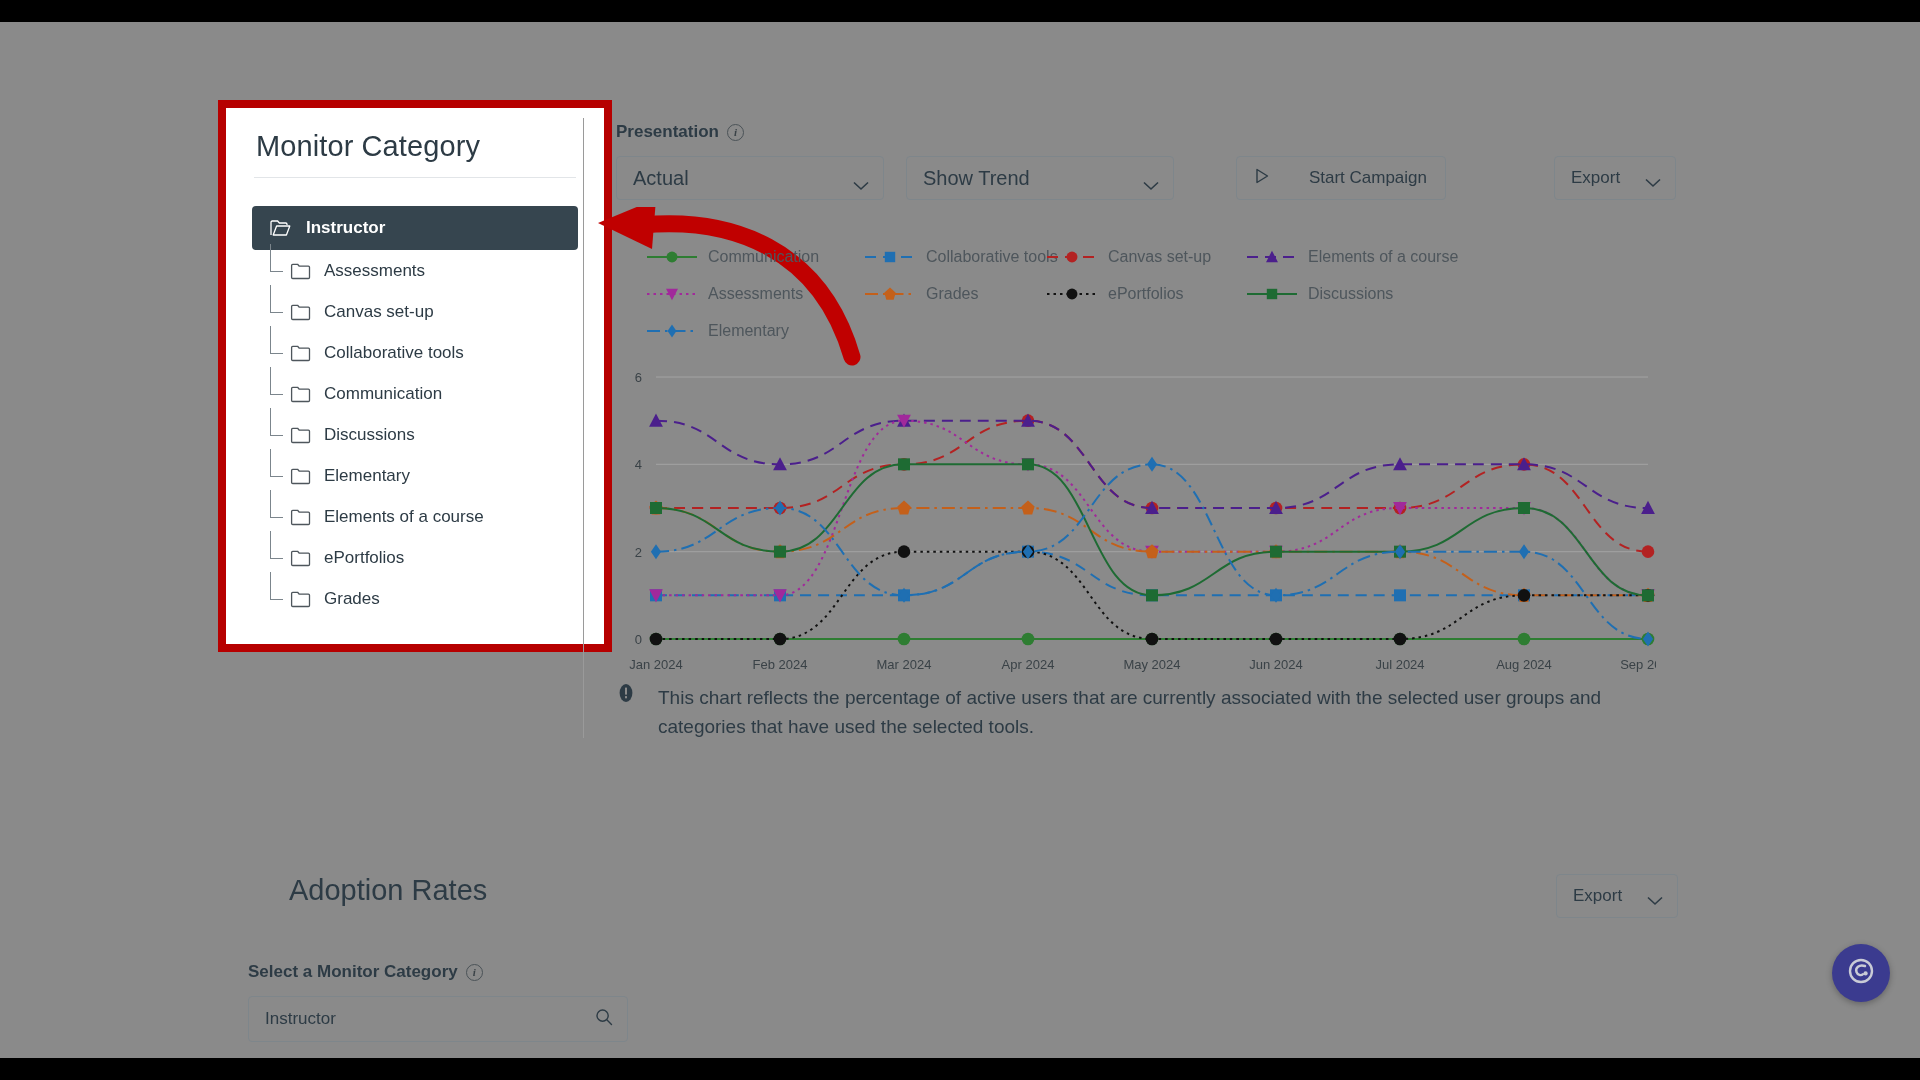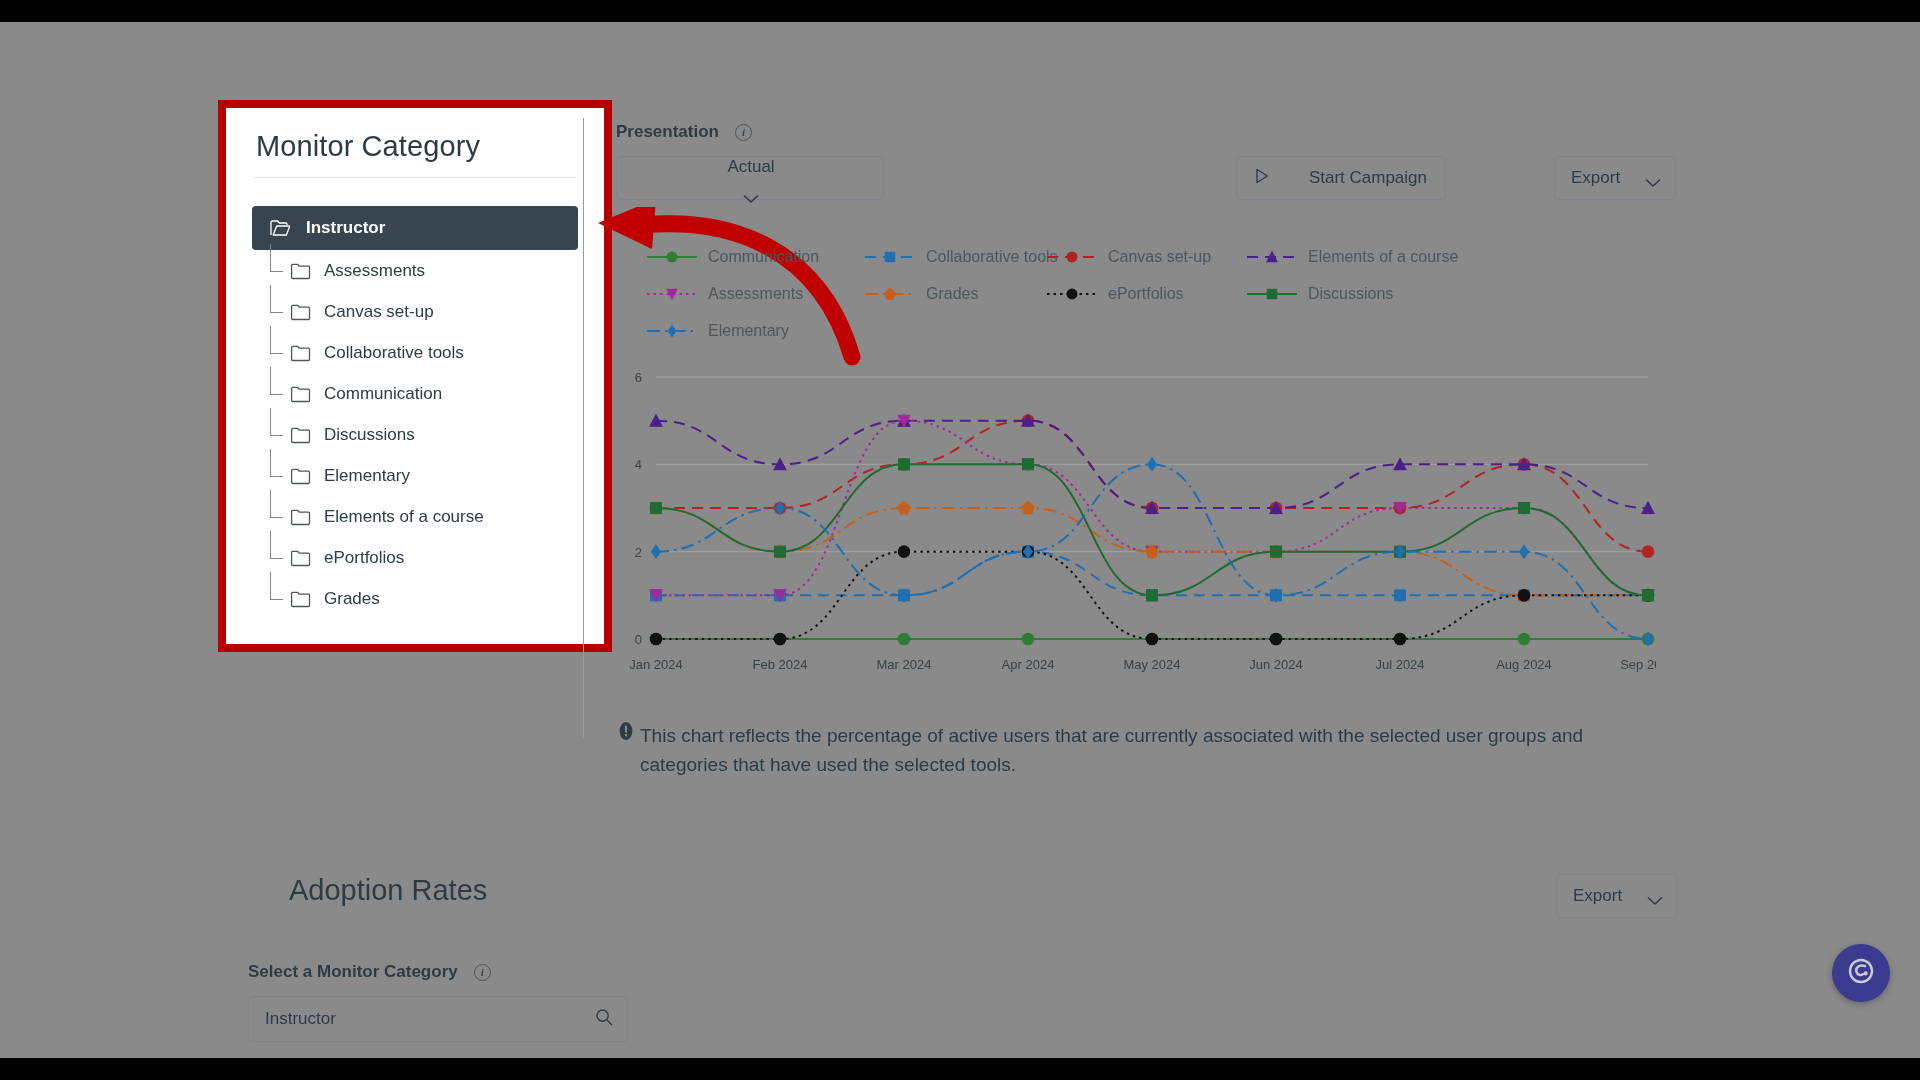--- a/index.html
+++ b/index.html
@@ -63,33 +63,33 @@
   .folder { width: 22px; height: 18px; flex: 0 0 22px; display:block; }
 
   
   #arrow { position:absolute; left: 590px; top: 185px; width: 280px; height: 165px; pointer-events:none; }
 
   
   #divider { position:absolute; left: 583px; top: 96px; width: 1px; height: 620px; background: #9a9a9a; }
   #main { position: absolute; left: 616px; top: 100px; width: 1060px; }
 
   .section-label {
-    display:flex; align-items:center; gap:16px;
+    display:flex; align-items:center; gap:8px;
     font-size: 17px; font-weight: 700; color:#2d3b45; margin-bottom: 14px;
   }
   .info-i {
     display:inline-flex; align-items:center; justify-content:center;
     width:17px; height:17px; border:1.3px solid #4a5257; border-radius:50%;
     font-size:11px; font-style:italic; font-family:"Liberation Serif", serif; color:#3a4247;
   }
   .controls-row { display:flex; align-items:center; height: 44px; position:relative; }
   .select {
     height: 44px; border:1px solid #7e868b; border-radius:4px; background:transparent;
     display:flex; align-items:center; justify-content:space-between;
-    padding: 0 14px 0 16px; font-size: 17px; color:#2d3b45;flex-direction:column;
+    padding: 0 14px 0 16px; font-size: 20px; color:#2d3b45;
   }
   .sel-actual { width: 268px; }
   .sel-trend { width: 268px; margin-left: 22px; }
   .chev { width:16px; height:10px; display:block; }
   .btn {
     height: 44px; border:1px solid #7e868b; border-radius:4px; background:transparent;
     display:flex; align-items:center; gap:12px; padding: 0 18px;
     font-size: 17px; color:#2d3b45; cursor:pointer;
   }
   #start-campaign { position:absolute; right: 230px; gap: 40px; }
@@ -100,21 +100,21 @@
   .legend-row { display:flex; align-items:center; height: 37px; }
   .legend-item { display:flex; align-items:center; font-size: 16px; color:#4e565c; }
   .legend-item .lbl { margin-left: 10px; white-space: nowrap; }
   .lg-swatch { width: 52px; height: 16px; display:block; }
 
   
   #chart-area { position: relative; margin-top: 14px; width: 1040px; height: 320px; }
   #chart-svg { display:block; }
 
   
-  #note { display:flex; gap: 4px; margin-top: 38px; width: 1010px; }
+  #note { display:flex; gap: 22px; width: 1010px; }
   #note .txt { font-size: 19px; line-height: 1.55; color:#2d3b45; }
 
   
   #adoption { position:absolute; left: 248px; top: 852px; width: 1430px; }
   #adoption-head { display:flex; align-items:flex-start; justify-content:space-between; }
   .h2 { font-size: 29px; color:#2d3b45; font-weight: 400; margin-left: 41px; }
   #export-bottom { width: 122px; justify-content:space-between; padding: 0 14px 0 16px; }
   #adoption-body { margin-top: 44px; }
   .search-box {
     margin-top: 14px; width: 380px; height: 46px;
@@ -229,20 +229,28 @@
 
     <div class="controls-row">
       <div class="select sel-actual">
         <span>Actual</span>
         <span class="chev">
           <svg viewBox="0 0 16 10" width="16" height="10">
               <path d="M1 1.5 L8 8 L15 1.5" fill="none" stroke="#2d3b45" stroke-width="1.6"></path>
             </svg>
         </span>
       </div>
+      <div class="select sel-trend">
+        <span>Show Trend</span>
+        <span class="chev">
+          <svg viewBox="0 0 16 10" width="16" height="10">
+              <path d="M1 1.5 L8 8 L15 1.5" fill="none" stroke="#2d3b45" stroke-width="1.6"></path>
+            </svg>
+        </span>
+      </div>
       <div class="btn" id="start-campaign">
         <span>
           <svg viewBox="0 0 14 16" width="14" height="16">
               <path d="M2 1.5 L12.5 8 L2 14.5 Z" fill="none" stroke="#2d3b45" stroke-width="1.4" stroke-linejoin="round"></path>
             </svg>
         </span>
         <span>Start Campaign</span>
       </div>
       <div class="btn" id="export-top">
         <span>Export</span>

